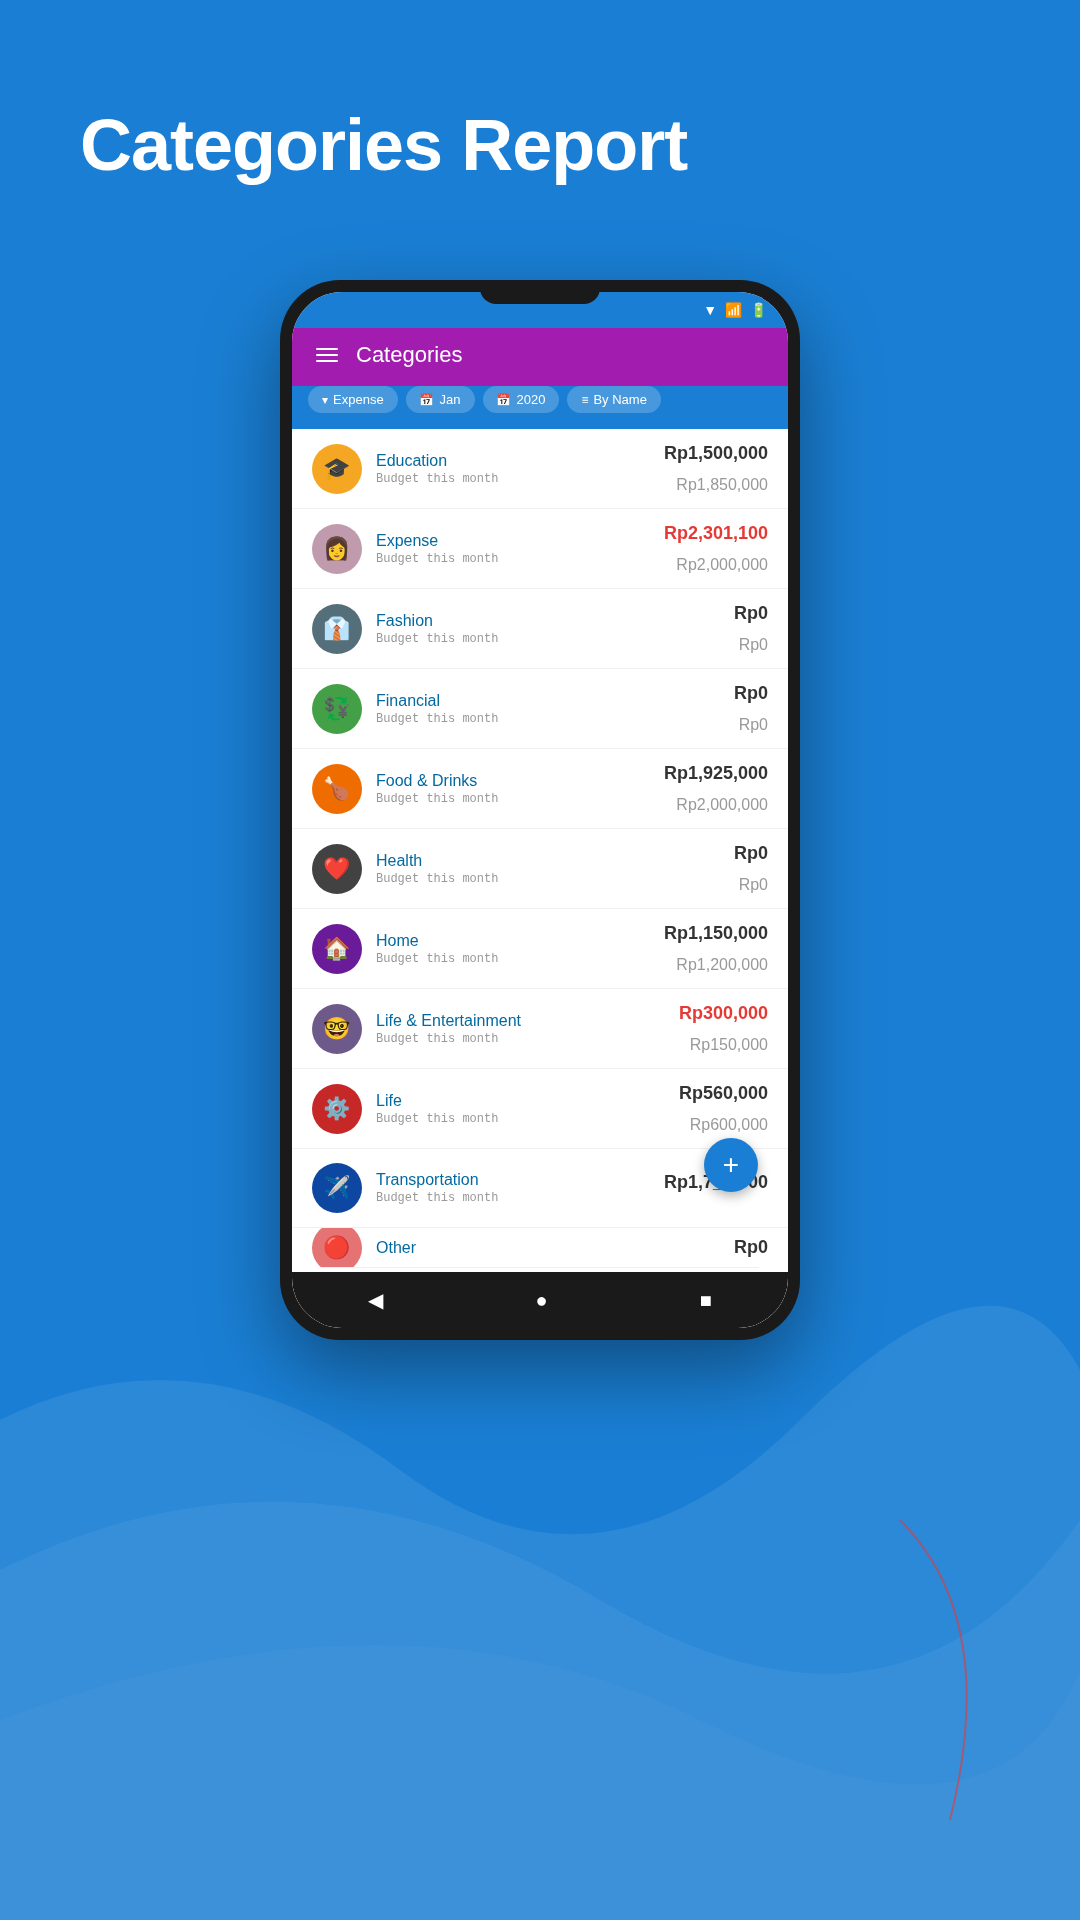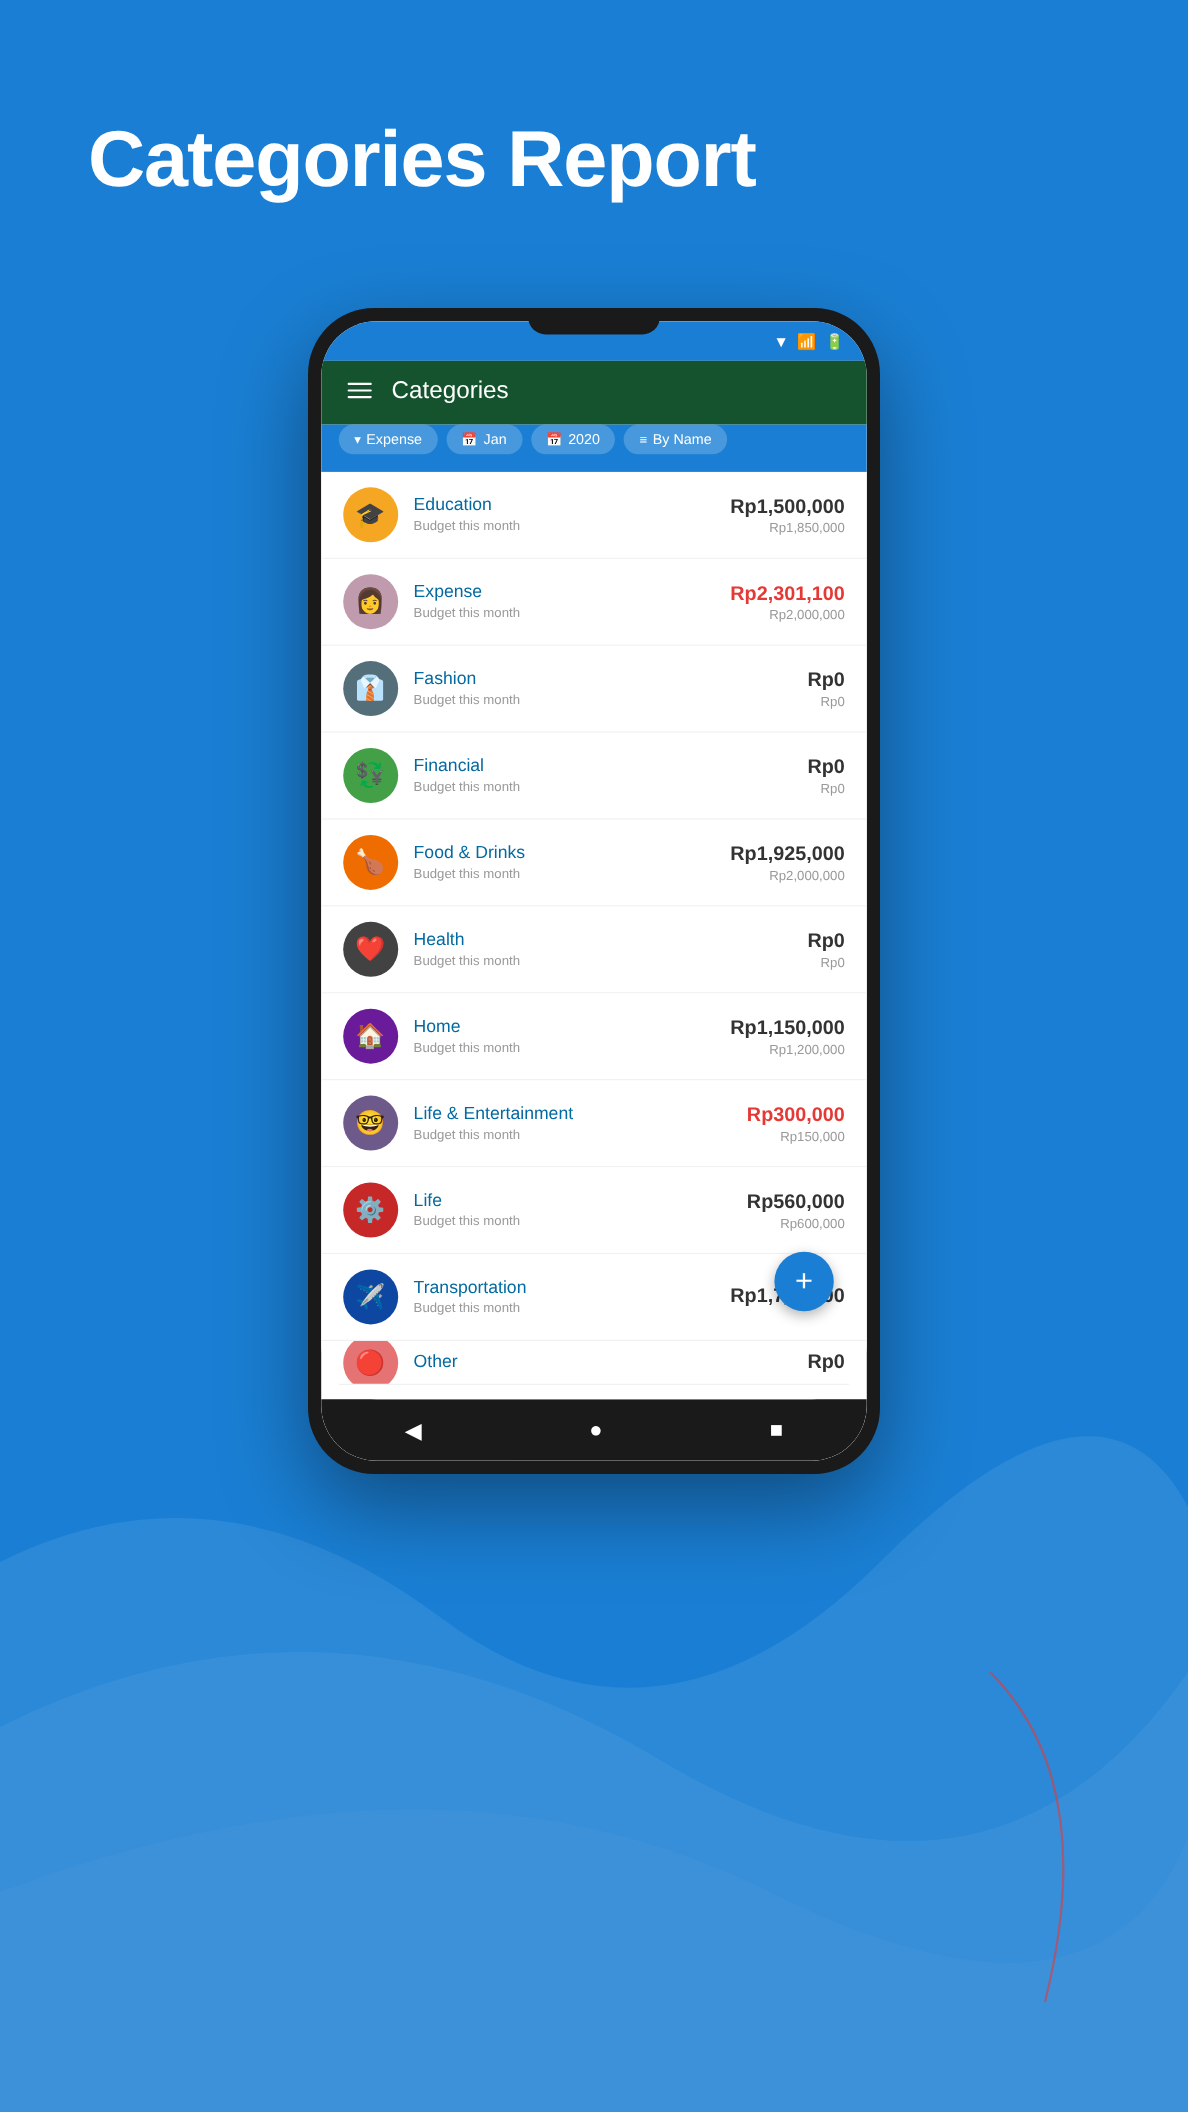--- a/index.html
+++ b/index.html
@@ -66,21 +66,21 @@
       padding: 0 20px;
       gap: 8px;
     }
     .status-icon {
       color: white;
       font-size: 14px;
     }
 
     
     .app-header {
-      background: #14532d;
+      background: #a21caf;
       padding: 14px 24px 18px;
       display: flex;
       align-items: center;
       gap: 18px;
     }
     .hamburger-lines {
       display: flex;
       flex-direction: column;
       gap: 4px;
     }
@@ -152,38 +152,39 @@
     }
     .cat-name {
       font-size: 16px;
       font-weight: 400;
       color: #0369a1;
     }
     .cat-budget-label {
       font-size: 12px;
       color: #999;
       margin-top: 2px;
+      font-family: Liberation Mono, monospace;
     }
 
     .cat-amounts {
       text-align: right;
     }
     .cat-spent {
       font-size: 18px;
       font-weight: 600;
       color: #333;
     }
     .cat-spent.over-budget {
       color: #e53935;
       text-align: center;
     }
     .cat-budget {
-      font-size: 12px;
+      font-size: 16px;
       color: #999;
-      margin-top: 2px;
+      margin-top: 12px;
     }
 
     
     .fab {
       position: absolute;
       bottom: 80px;
       right: 30px;
       width: 54px;
       height: 54px;
       background: #1a7fd4;

